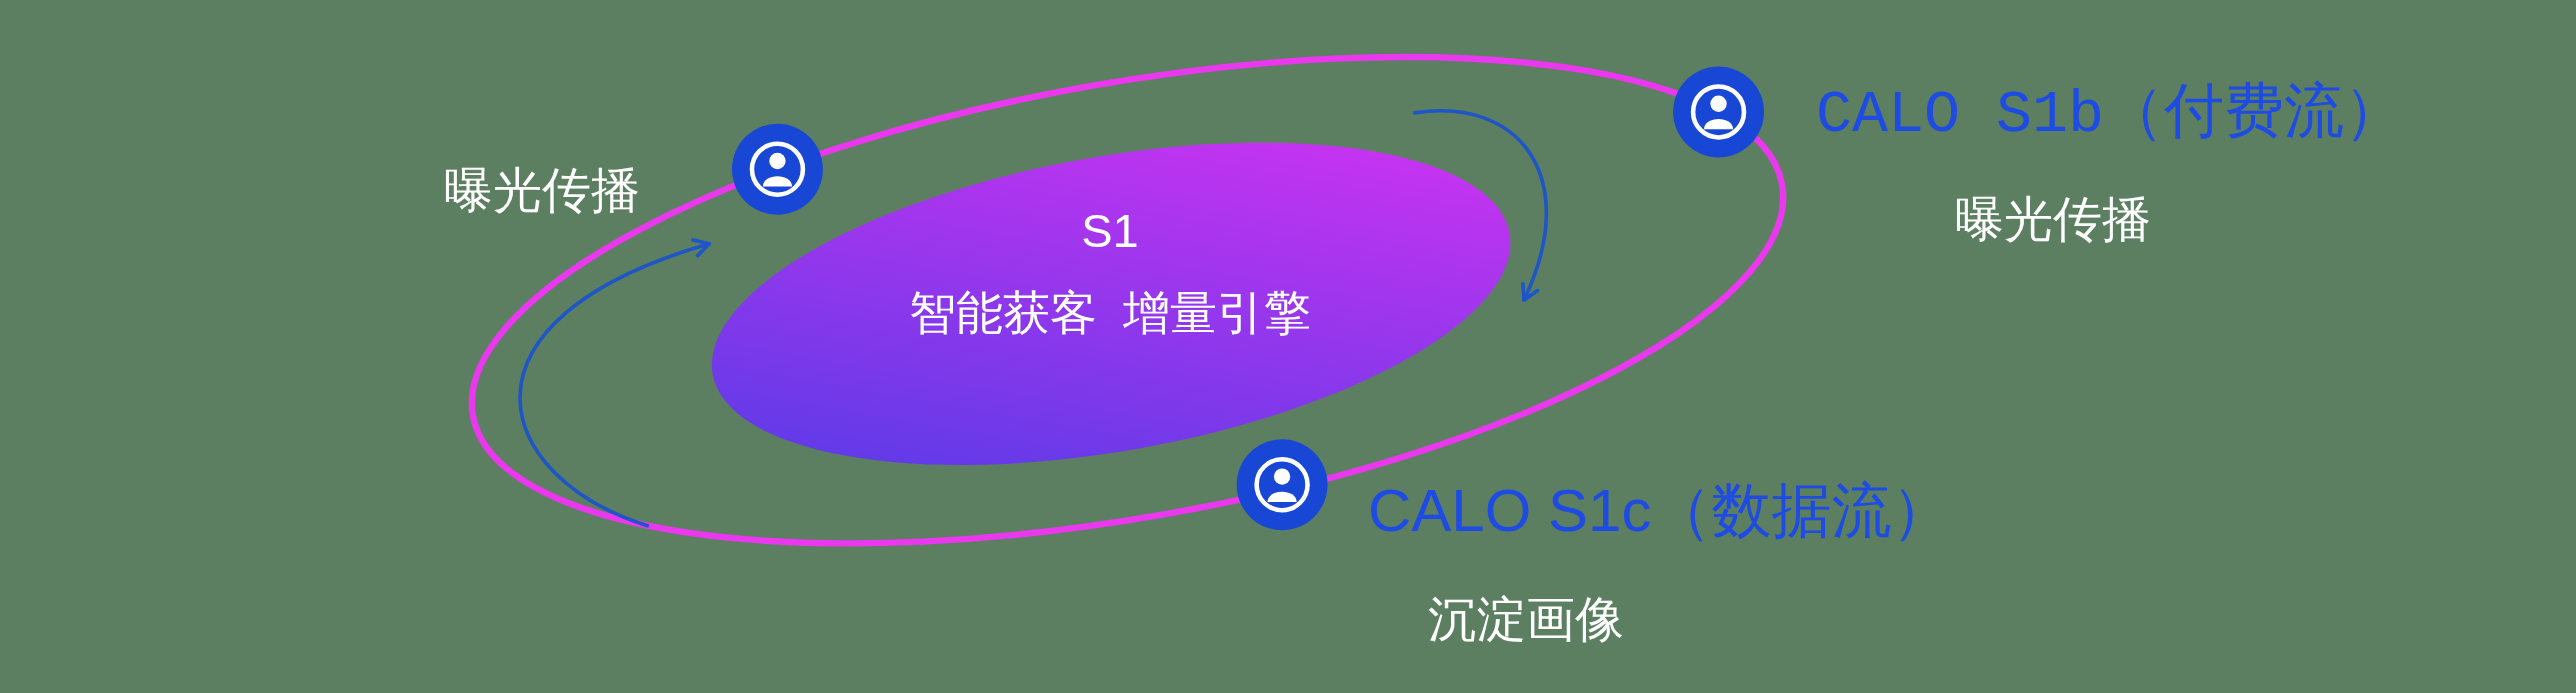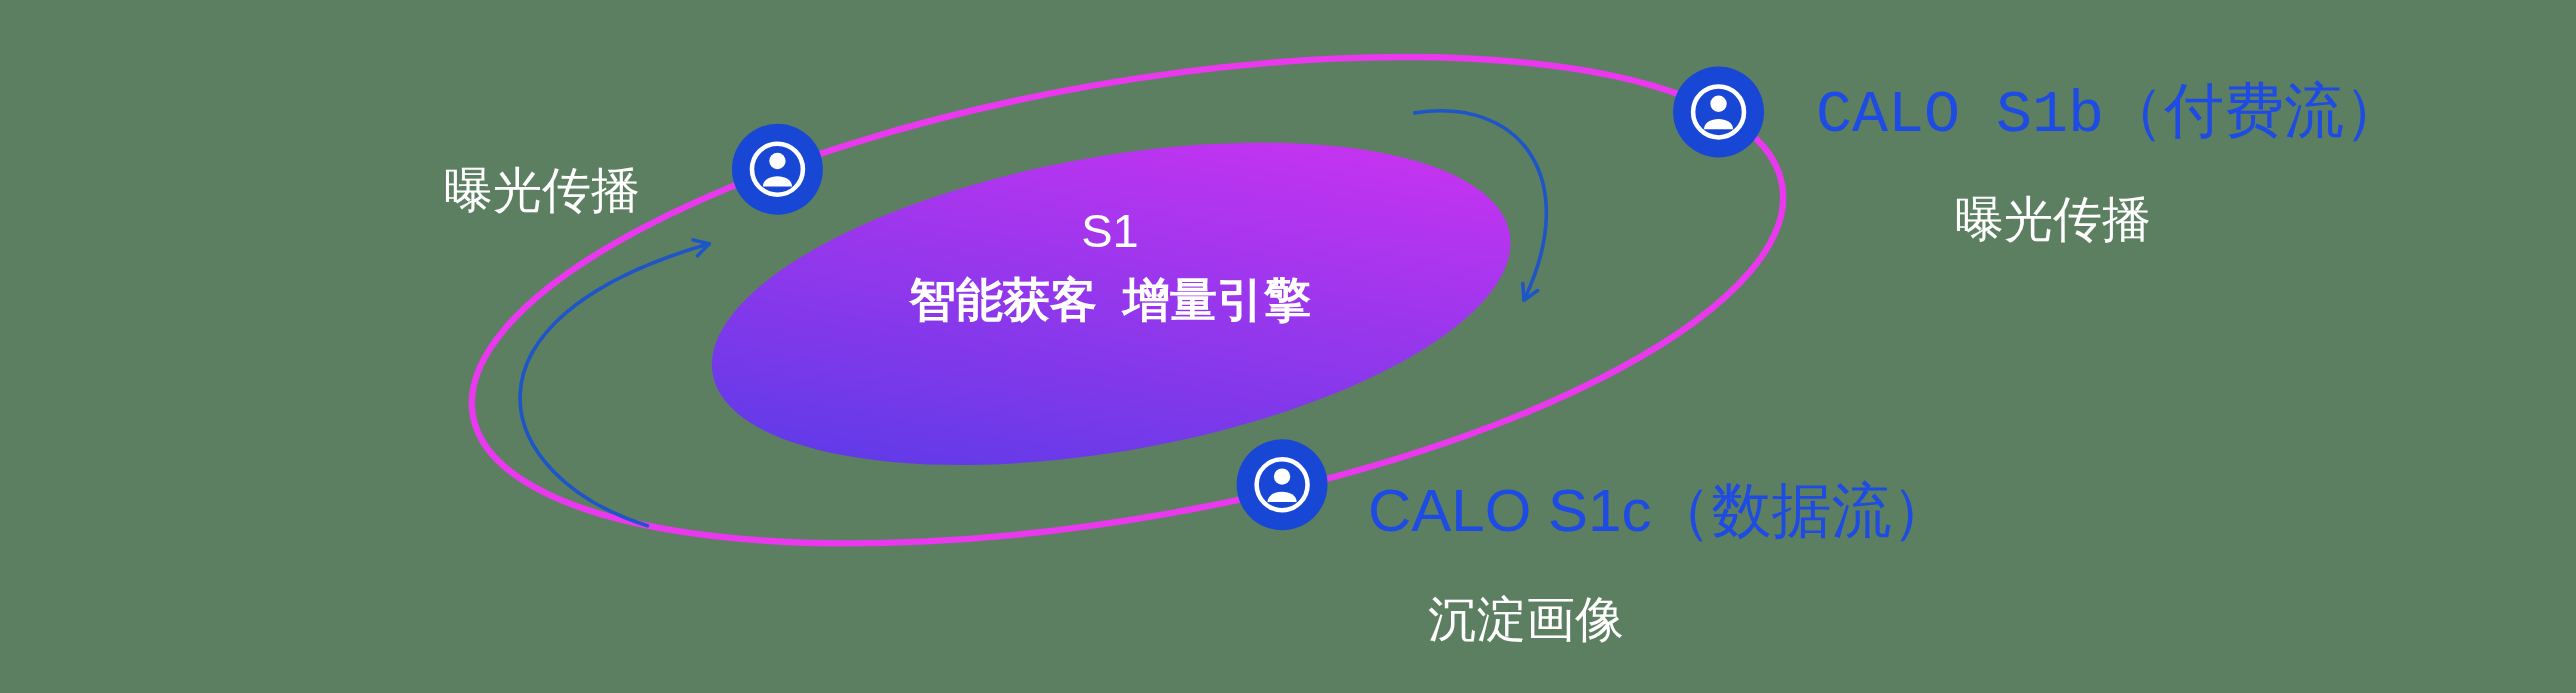--- a/index.html
+++ b/index.html
@@ -73,23 +73,23 @@
     width: 546px;
     text-align: center;
     color: var(--text-white, #ffffff);
   }
   .core-title {
     font-size: 47px;
     font-weight: 400;
     line-height: 1.1;
   }
   .core-subtitle {
-    margin-top: 12px;
+    margin-top: 25px;
     font-size: 47px;
-    font-weight: 700;
+    font-weight: 400;
     white-space: pre;
   }
 
   .pos-label-s1a { left: 49px;   top: 40px;  }
   .pos-sub-s1a   { left: 444px;  top: 164px; text-align: right; }
   .pos-label-s1b { left: 1816px; top: 82px; font-family: Liberation Mono, monospace;  }
   .pos-sub-s1b   { left: 1955px; top: 193px; }
   .pos-label-s1c { left: 1368px; top: 478px; }
   .pos-sub-s1c   { left: 1428px; top: 593px; }
 </style>

